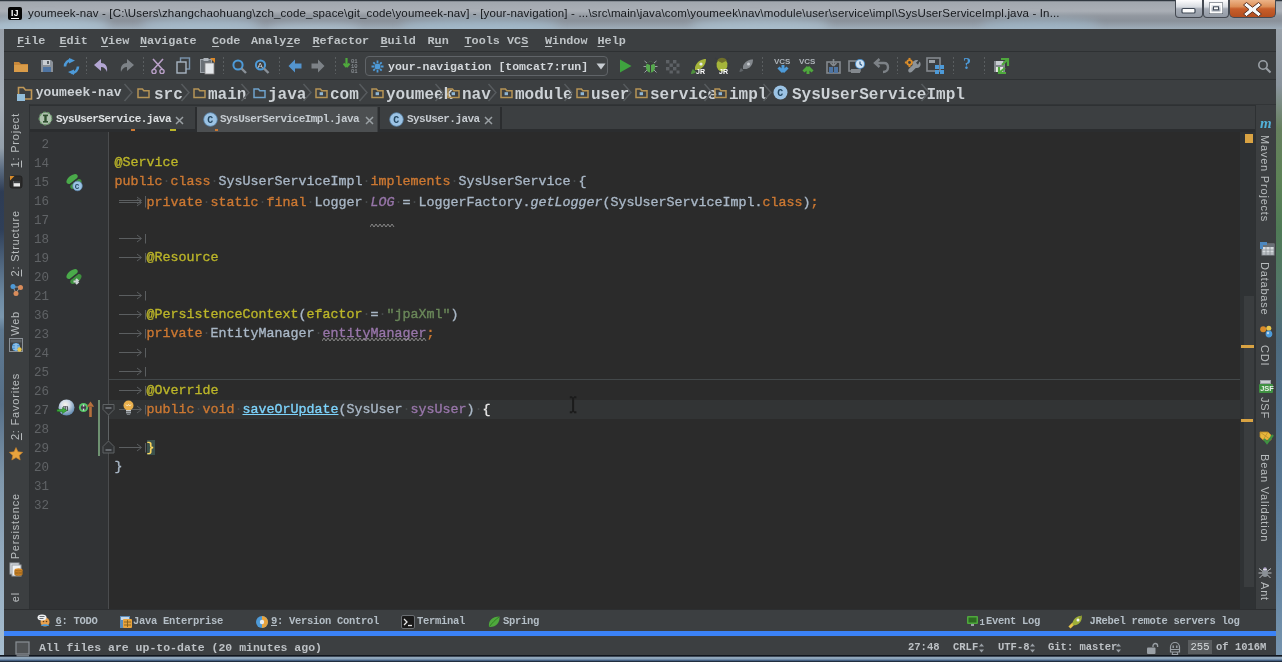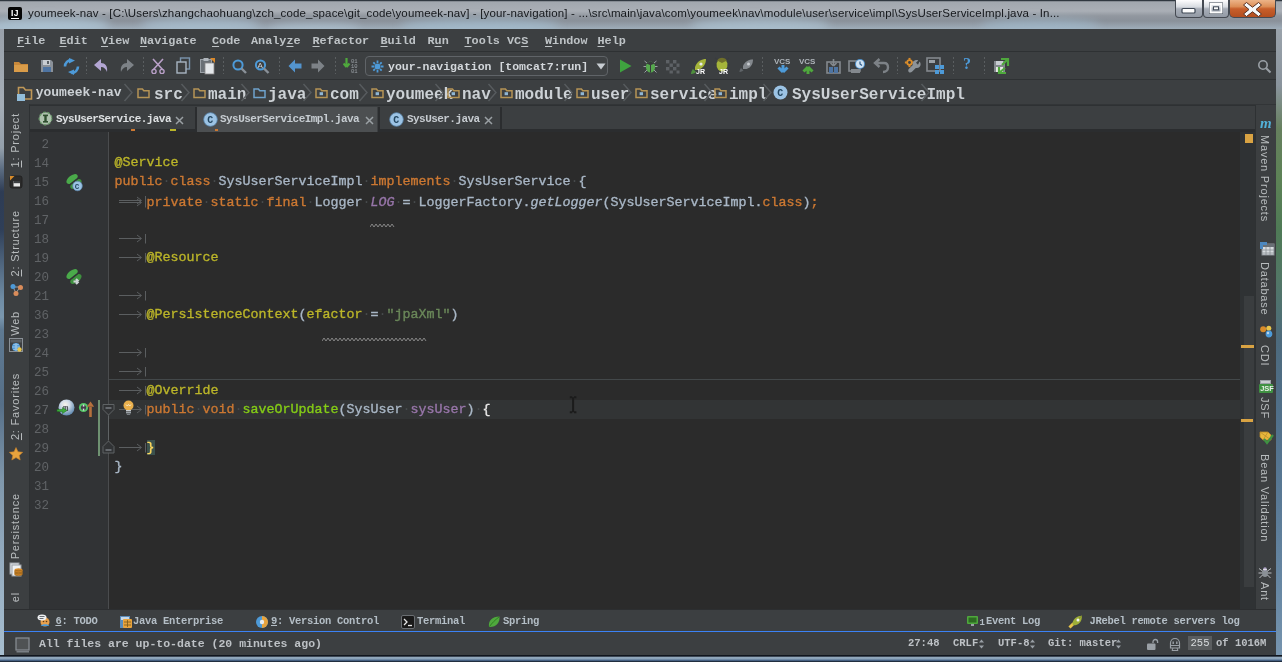--- a/index.html
+++ b/index.html
@@ -43,21 +43,21 @@
 
 #gutter{left:30px;top:131.5px;width:78px;height:477.5px;background:#313335;border-right:1px solid #4a4c4e;box-sizing:content-box;}
 #editor{left:109px;top:131.5px;width:1131px;height:477.5px;background:#2b2b2b;}
 #estripe{left:1240px;top:131.5px;width:15px;height:477.5px;background:#2f3234;}
 .lnum{position:absolute;left:0;width:19px;text-align:right;font-family:"Liberation Mono",monospace;font-size:12.5px;color:#606366;line-height:19px;padding-top:2px;}
 .cl{position:absolute;left:5.5px;font-family:"Liberation Mono",monospace;font-size:13.333px;line-height:19px;white-space:pre;color:#a9b7c6;-webkit-text-stroke:0.35px currentColor;}
 .kw{color:#cc7832;}
 .ann{color:#bbb529;}
 .fld{color:#9876aa;}
 .str{color:#6a8759;}
-.mth{color:#84cc16;}
+.mth{color:#7dd3fc;text-decoration:underline;}
 .it{font-style:italic;}
 .wsd{color:#474b4d;-webkit-text-stroke:0;}
 .tabws{display:inline-block;width:32px;height:19px;vertical-align:top;position:relative;}
 .bbt{position:absolute;top:4.5px;font-family:"Liberation Mono",monospace;font-size:10.5px;font-weight:bold;color:#b4bec6;white-space:nowrap;letter-spacing:-0.3px;}
 .bbt u{text-decoration:underline;text-underline-offset:1px;}
 .sbt{position:absolute;top:5.5px;font-family:"Liberation Mono",monospace;font-size:10.5px;font-weight:bold;color:#bdc1c5;white-space:nowrap;}
 .udar{position:absolute;top:7px;width:5px;height:10px;}
 </style>
 </head>
 <body>
@@ -560,20 +560,23 @@
         </svg></i></div>
   <div class="cl" style="top:116px"><i class="tabws"><svg width="32" height="19">
           <path d="M4 9.5 H26 M22 6 L26.5 9.5 L22 13 M30.5 5 V14.5" stroke="#5b5e60" fill="none"></path>
         </svg></i><span class="ann">@Resource</span></div>
   <div class="cl" style="top:154px"><i class="tabws"><svg width="32" height="19">
           <path d="M4 9.5 H26 M22 6 L26.5 9.5 L22 13 M30.5 5 V14.5" stroke="#5b5e60" fill="none"></path>
         </svg></i></div>
   <div class="cl" style="top:173px"><i class="tabws"><svg width="32" height="19">
           <path d="M4 9.5 H26 M22 6 L26.5 9.5 L22 13 M30.5 5 V14.5" stroke="#5b5e60" fill="none"></path>
         </svg></i><span class="ann">@PersistenceContext</span>(<span class="ann">efactor</span><span class="wsd">·</span>=<span class="wsd">·</span><span class="str">"jpaXml"</span>)</div>
+  <div class="cl" style="top:192px"><i class="tabws"><svg width="32" height="19">
+          <path d="M4 9.5 H26 M22 6 L26.5 9.5 L22 13 M30.5 5 V14.5" stroke="#5b5e60" fill="none"></path>
+        </svg></i><span class="kw">private</span><span class="wsd">·</span>EntityManager<span class="wsd">·</span><span class="fld">entityManager</span><span class="kw">;</span></div>
   <div class="cl" style="top:211px"><i class="tabws"><svg width="32" height="19">
           <path d="M4 9.5 H26 M22 6 L26.5 9.5 L22 13 M30.5 5 V14.5" stroke="#5b5e60" fill="none"></path>
         </svg></i></div>
   <div class="cl" style="top:230px"><i class="tabws"><svg width="32" height="19">
           <path d="M4 9.5 H26 M22 6 L26.5 9.5 L22 13 M30.5 5 V14.5" stroke="#5b5e60" fill="none"></path>
         </svg></i></div>
   <div class="cl" style="top:249px"><i class="tabws"><svg width="32" height="19">
           <path d="M4 9.5 H26 M22 6 L26.5 9.5 L22 13 M30.5 5 V14.5" stroke="#5b5e60" fill="none"></path>
         </svg></i><span class="ann">@Override</span></div>
   <div class="cl" style="top:268px"><i class="tabws"><svg width="32" height="19">
@@ -705,21 +708,21 @@
   <div class="bbt" style="left:975.5px;top:8px;font-size:9px">1</div>
   <div class="bbt" style="left:982px">Event Log</div>
   <svg style="position:absolute;left:1064px;top:3.5px" width="16" height="15">
       <path d="M1.5 13.5 L5.5 9.5" stroke="#e8c44a" stroke-width="3"></path>
       <path d="M4.5 9 C5.5 4.5 9 2 13.8 1.8 C14.2 6.5 12 10 7.2 11.3 L4.8 11.3 Z" fill="#9fae38"></path>
       <circle cx="10" cy="6" r="1.5" fill="#eef2f4"></circle>
       <path d="M13.8 1.8 L11 4.5" stroke="#7a8a28" stroke-width="1"></path>
     </svg>
   <div class="bbt" style="left:1085.5px">JRebel remote servers log</div>
 </div>
-<div id="statusbar" class="abs" style="left:4px;top:630.5px;width:1272px;height:24.5px;background:#3c3f41;border-top:1px solid #3b82f6;box-sizing:border-box;">
+<div id="statusbar" class="abs" style="left:4px;top:630.5px;width:1272px;height:24.5px;background:#3c3f41;border-top:5px solid #3b82f6;box-sizing:border-box;">
   <svg style="position:absolute;left:11px;top:5px" width="16" height="16">
       <rect x="1" y="1" width="13" height="12" fill="#4f5254" stroke="#8a9096" stroke-width="1.2"></rect>
       <path d="M1.5 14.8 H14" stroke="#8a9096" stroke-width="1.2"></path>
     </svg>
   <div class="sbt" style="left:35px;font-size:11.5px">All files are up-to-date (20 minutes ago)</div>
   <div class="sbt" style="left:904px">27:48</div>
   <div class="sbt" style="left:949px">CRLF</div>
   <svg class="udar" style="left:975px">
       <path d="M2.5 0.5 L5 3.5 H0 Z M2.5 9.5 L0 6.5 H5 Z" fill="#9aa0a6"></path>
     </svg>

